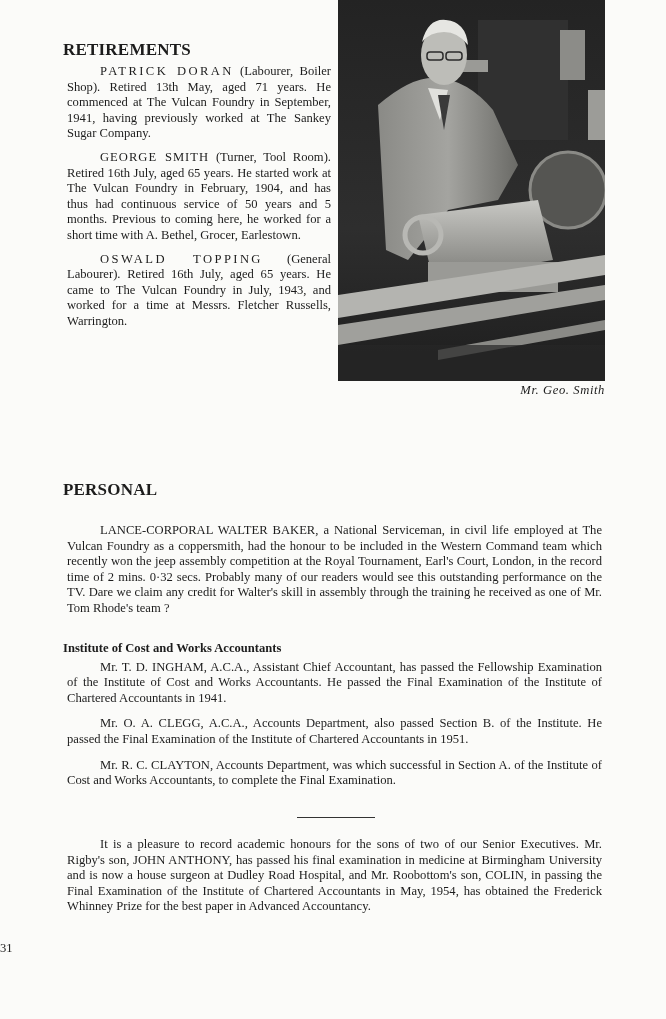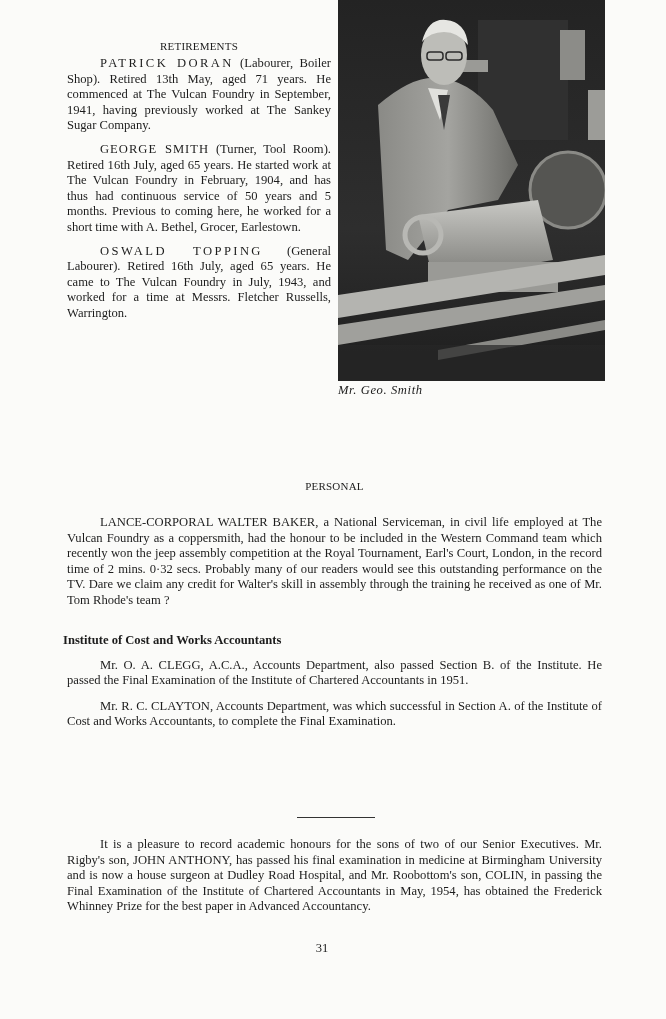--- a/index.html
+++ b/index.html
@@ -1,34 +1,34 @@
 <!DOCTYPE html>
 <html><head>
 <meta charset="utf-8">
 <style>
   html, body { margin: 0; padding: 0; }
   body {
     width: 666px; height: 1019px; background: #fbfbf9; position: relative; overflow: hidden;
     font-family: "Liberation Serif", "DejaVu Serif", serif; color: #1c1c1c;
   }
   .left-col { position: absolute; left: 63px; top: 40px; width: 272px; }
-  .heading { font-weight: normal; text-align: center; font-size: 11px; margin: 0 0 1px 0; letter-spacing: 0.2px; }
+  .heading { font-weight: bold; font-size: 17px; margin: 0 0 1px 0; letter-spacing: 0.2px; }
   p { margin: 4px; font-size: 12.6px; line-height: 15.6px; text-align: justify; }
   .left-col p { margin-bottom: 8px; }
   .indent { text-indent: 33px; }
   .name-sp { letter-spacing: 2.4px; }
   .photo-wrap { position: absolute; left: 338px; top: 0px; width: 267px; height: 381px; background: #2a2a2a; overflow: hidden; }
   .photo-wrap svg { display: block; }
-  .caption { position: absolute; left: 338px; top: 383px; width: 267px; text-align: left; font-style: italic; font-size: 12.6px; letter-spacing: 0.6px; }
+  .caption { position: absolute; left: 338px; top: 383px; width: 267px; text-align: right; font-style: italic; font-size: 12.6px; letter-spacing: 0.6px; }
   .full { position: absolute; left: 63px; width: 543px; }
   .personal { top: 480px; }
   .subhead { font-weight: bold; font-size: 12.6px; margin-top: 24px; }
   .rule { position: absolute; left: 297px; top: 817px; width: 78px; border-top: 1px solid #333; }
   .closing { top: 833px; }
-  .page-no { position: absolute; left: 0; width: 644px; top: 941px; text-align: center; font-size: 12.6px; }
+  .page-no { position: absolute; left: 0; width: 644px; top: 941px; font-size: 12.6px; }
   .gap { margin-top: 10px; }
 </style>
 </head>
 <body>
 
 <div class="left-col">
   <div class="heading">RETIREMENTS</div>
   <p class="indent"><span class="name-sp">PATRICK DORAN</span><span> (Labourer, Boiler Shop). Retired 13th May, aged 71 years. He commenced at The Vulcan Foundry in September, 1941, having previously worked at The Sankey Sugar Company.</span></p>
   <p class="indent"><span class="name-sp" style="letter-spacing:1px">GEORGE SMITH</span><span> (Turner, Tool Room). Retired 16th July, aged 65 years. He started work at The Vulcan Foundry in February, 1904, and has thus had continuous service of 50 years and 5 months. Previous to coming here, he worked for a short time with A. Bethel, Grocer, Earlestown.</span></p>
   <p class="indent"><span class="name-sp">OSWALD TOPPING</span><span> (General Labourer). Retired 16th July, aged 65 years. He came to The Vulcan Foundry in July, 1943, and worked for a time at Messrs. Fletcher Russells, Warrington.</span></p>
@@ -76,20 +76,21 @@
     <path d="M100 350 L267 320 L267 330 L100 360 Z" fill="#8a8a86"></path>
     <rect x="0" y="345" width="267" height="36" fill="#262626" opacity="0.7"></rect>
   </svg>
 </div>
 <div class="caption">Mr. Geo. Smith</div>
 
 <div class="full personal">
   <div class="heading" style="margin-bottom:23px">PERSONAL</div>
   <p class="indent">LANCE-CORPORAL WALTER BAKER, a National Serviceman, in civil life employed at The Vulcan Foundry as a coppersmith, had the honour to be included in the Western Command team which recently won the jeep assembly competition at the Royal Tournament, Earl's Court, London, in the record time of 2 mins. 0·32 secs. Probably many of our readers would see this outstanding performance on the TV. Dare we claim any credit for Walter's skill in assembly through the training he received as one of Mr. Tom Rhode's team ?</p>
   <div class="subhead">Institute of Cost and Works Accountants</div>
+  <p class="indent">Mr. T. D. INGHAM, A.C.A., Assistant Chief Accountant, has passed the Fellowship Examination of the Institute of Cost and Works Accountants. He passed the Final Examination of the Institute of Chartered Accountants in 1941.</p>
   <p class="indent gap">Mr. O. A. CLEGG, A.C.A., Accounts Department, also passed Section B. of the Institute. He passed the Final Examination of the Institute of Chartered Accountants in 1951.</p>
   <p class="indent gap">Mr. R. C. CLAYTON, Accounts Department, was which successful in Section A. of the Institute of Cost and Works Accountants, to complete the Final Examination.</p>
 </div>
 
 <div class="rule"></div>
 
 <div class="full closing">
   <p class="indent">It is a pleasure to record academic honours for the sons of two of our Senior Executives. Mr. Rigby's son, JOHN ANTHONY, has passed his final examination in medicine at Birmingham University and is now a house surgeon at Dudley Road Hospital, and Mr. Roobottom's son, COLIN, in passing the Final Examination of the Institute of Chartered Accountants in May, 1954, has obtained the Frederick Whinney Prize for the best paper in Advanced Accountancy.</p>
 </div>
 

